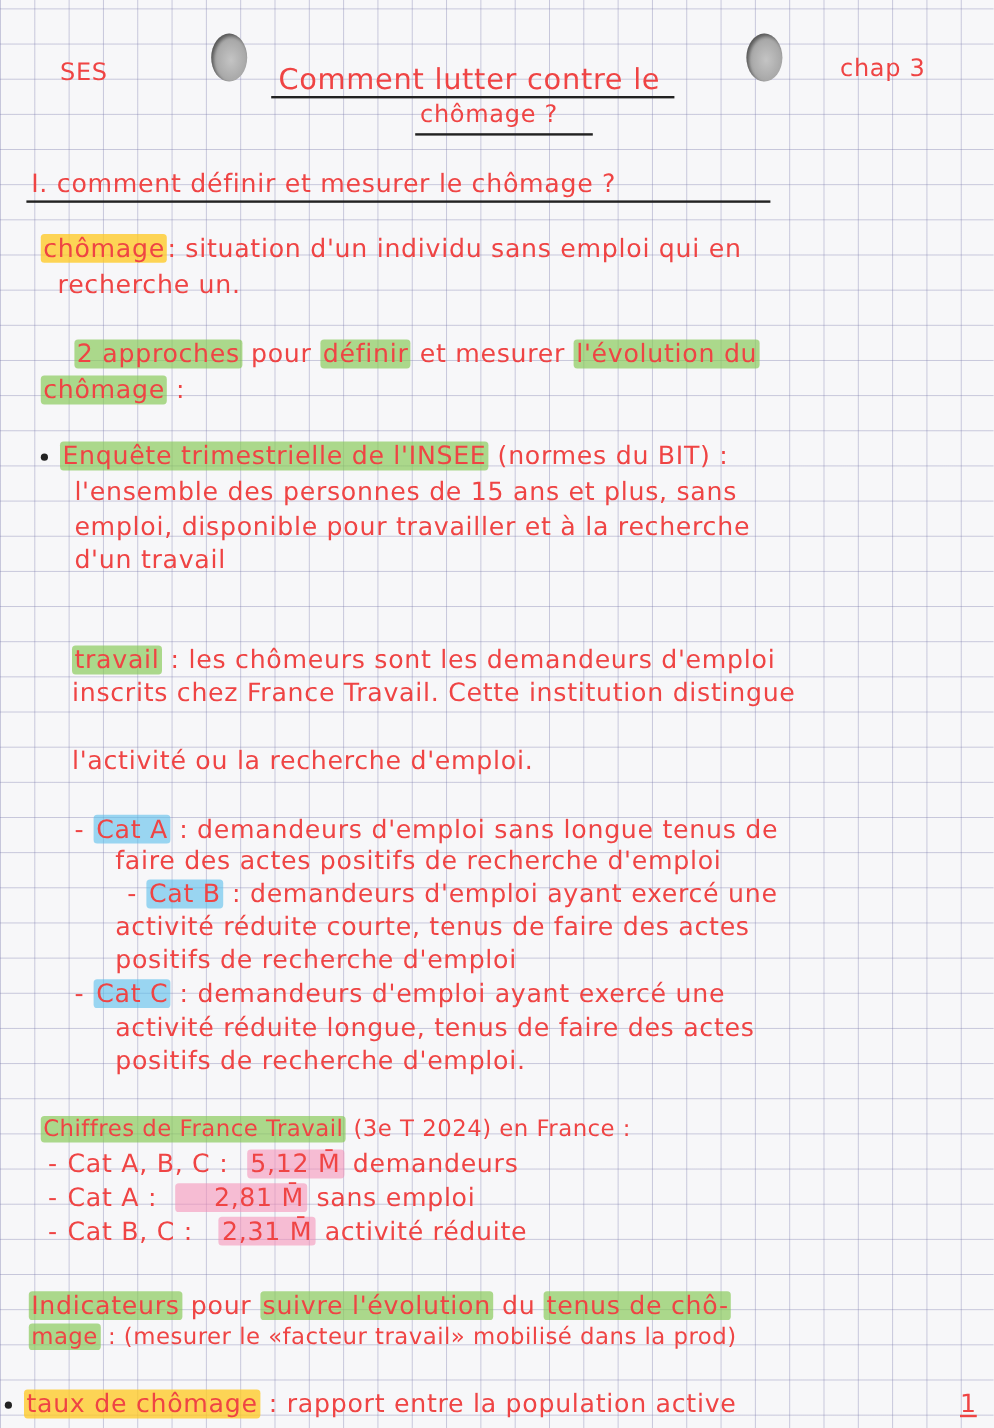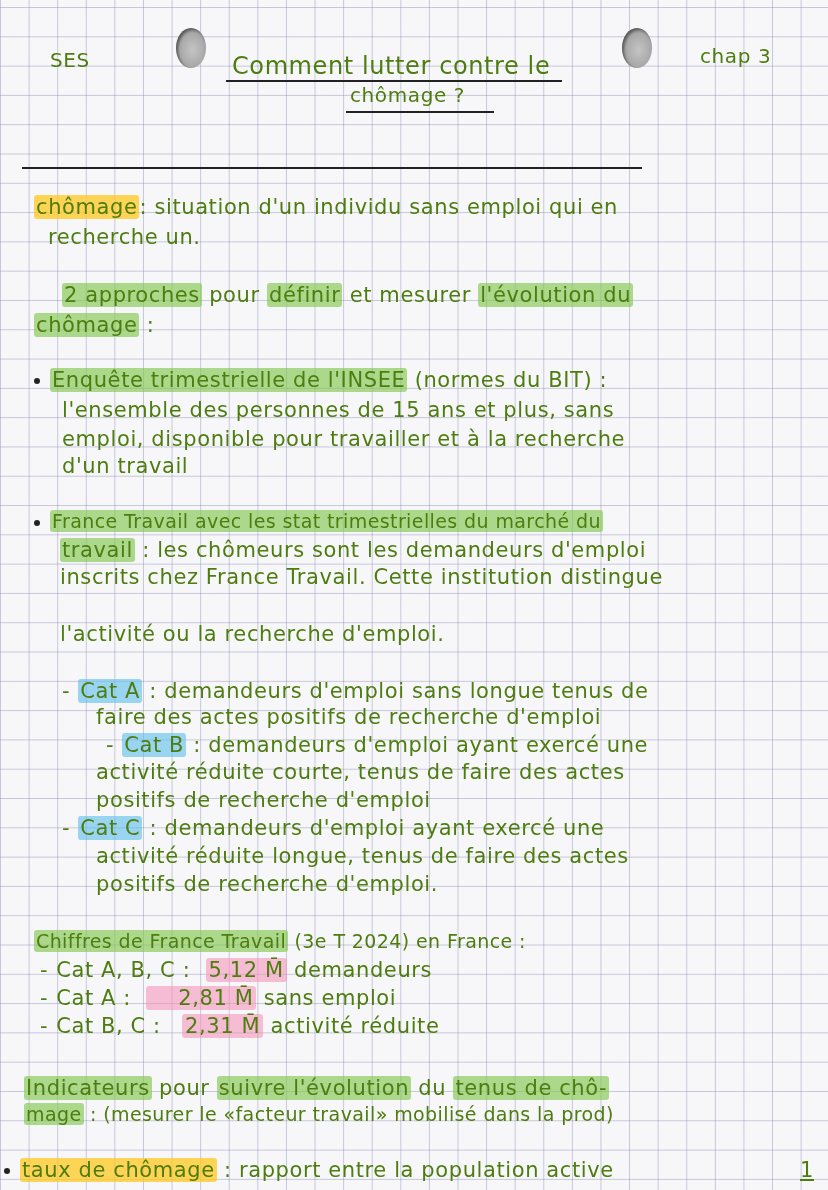--- a/index.html
+++ b/index.html
@@ -23,21 +23,21 @@
     .page {
       position: absolute;
       inset: 0;
     }
     .hw {
       position: absolute;
       white-space: nowrap;
       font-family: "DejaVu Sans", sans-serif;
       font-size: 21px;
       letter-spacing: 0.6px;
-      color: #4d7c0f;
+      color: #ef4444;
       line-height: 1;
     }
     .ring-hole {
       position: absolute;
       width: 30px;
       height: 40px;
       border-radius: 50%;
       background: radial-gradient(ellipse at 55% 55%, #c4c4c4 0%, #a8a8a8 55%, #6d6d6d 85%, #4a4a4a 100%);
       box-shadow: inset 2px 2px 3px rgba(0,0,0,0.35);
     }
@@ -70,20 +70,21 @@
   <div class="ring-hole" style="left:176px; top:28px;"></div>
   <div class="ring-hole" style="left:622px; top:28px;"></div>
 
   <div class="hw" style="left:50px; top:50px; font-size:20px;">SES</div>
   <div class="hw" style="left:232px; top:54px; font-size:24px;">Comment lutter contre le</div>
   <div class="title-underline" style="left:226px; top:80px; width:336px;"></div>
   <div class="hw" style="left:350px; top:85px; font-size:20px;">chômage ?</div>
   <div class="title-underline" style="left:346px; top:111px; width:148px;"></div>
   <div class="hw" style="left:700px; top:46px; font-size:20px;">chap 3</div>
 
+  <div class="hw" style="left:26px; top:143px;">I. comment définir et mesurer le chômage ?</div>
   <div class="title-underline" style="left:22px; top:167px; width:620px;"></div>
 
   <div class="hw" style="left:34px; top:197px;">
     <span class="hl-yellow">chômage</span><span>: situation d'un individu sans emploi qui en</span>
   </div>
   <div class="hw" style="left:48px; top:227px;">recherche un.</div>
 
   <div class="hw" style="left:34px; top:285px;padding-left:28px;">
     <span class="hl-green">2 approches</span><span> pour </span><span class="hl-green">définir</span><span> et mesurer </span><span class="hl-green">l'évolution du</span>
   </div>
@@ -91,23 +92,20 @@
     <span class="hl-green">chômage</span><span> :</span>
   </div>
 
   <div class="hw" style="left:34px; top:370px;">
     <span class="bullet"></span><span class="hl-green">Enquête trimestrielle de l'INSEE</span><span> (normes du BIT) :</span>
   </div>
   <div class="hw" style="left:62px; top:400px;">l'ensemble des personnes de 15 ans et plus, sans</div>
   <div class="hw" style="left:62px; top:429px;">emploi, disponible pour travailler et à la recherche</div>
   <div class="hw" style="left:62px; top:456px;">d'un travail</div>
 
-  <div class="hw small" style="left:34px; top:512px;">
-    <span class="bullet"></span><span class="hl-green">France Travail avec les stat trimestrielles du marché du</span>
-  </div>
   <div class="hw" style="left:60px; top:540px;">
     <span class="hl-green">travail</span><span> : les chômeurs sont les demandeurs d'emploi</span>
   </div>
   <div class="hw" style="left:60px; top:567px;">inscrits chez France Travail. Cette institution distingue</div>
   <div class="hw" style="left:60px; top:624px;">l'activité ou la recherche d'emploi.</div>
 
   <div class="hw" style="left:62px; top:681px;">
     <span class="dash">-</span><span class="hl-blue">Cat A</span><span> : demandeurs d'emploi sans longue tenus de</span>
   </div>
   <div class="hw" style="left:96px; top:707px;">faire des actes positifs de recherche d'emploi</div>

